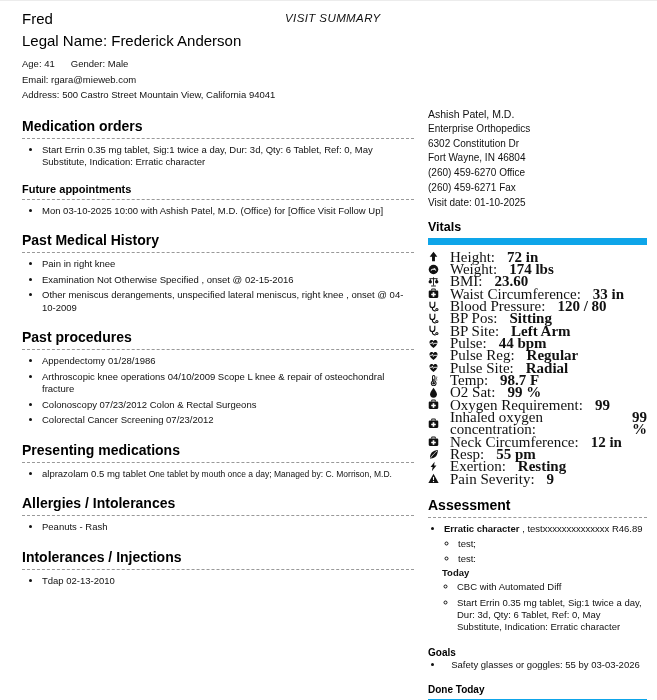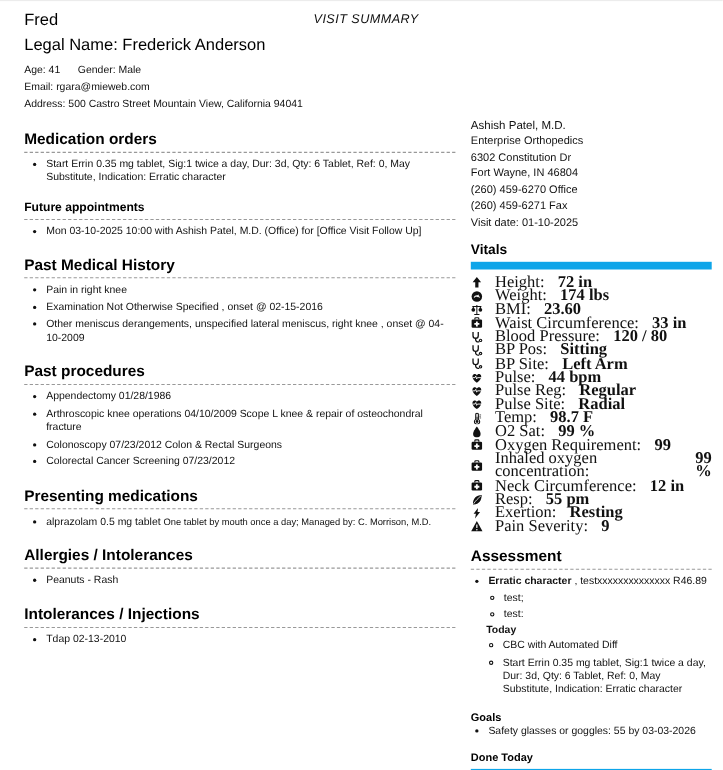--- a/index.html
+++ b/index.html
@@ -328,21 +328,21 @@
       </ul>
       <div class="today-label">Today</div>
       <ul class="rlist inner">
         <li>CBC with Automated Diff</li>
         <li>Start Errin 0.35 mg tablet, Sig:1 twice a day, Dur: 3d, Qty: 6 Tablet, Ref: 0, May Substitute, Indication: Erratic character</li>
       </ul>
     </li>
   </ul>
 
   <h4 class="rhead-tiny">Goals</h4>
-  <ul class="rlist" style="margin-top:1px;">
+  <ul class="rlist" style="margin-top:1px;text-align:center;">
     <li>Safety glasses or goggles: 55 by 03-03-2026</li>
   </ul>
 
   <h3 class="rhead" style="font-size:10px; margin-top:12px;">Done Today</h3>
   <ul class="rlist">
     <li>CBC with Automated Diff</li>
 
   </ul>
 </div>
 

